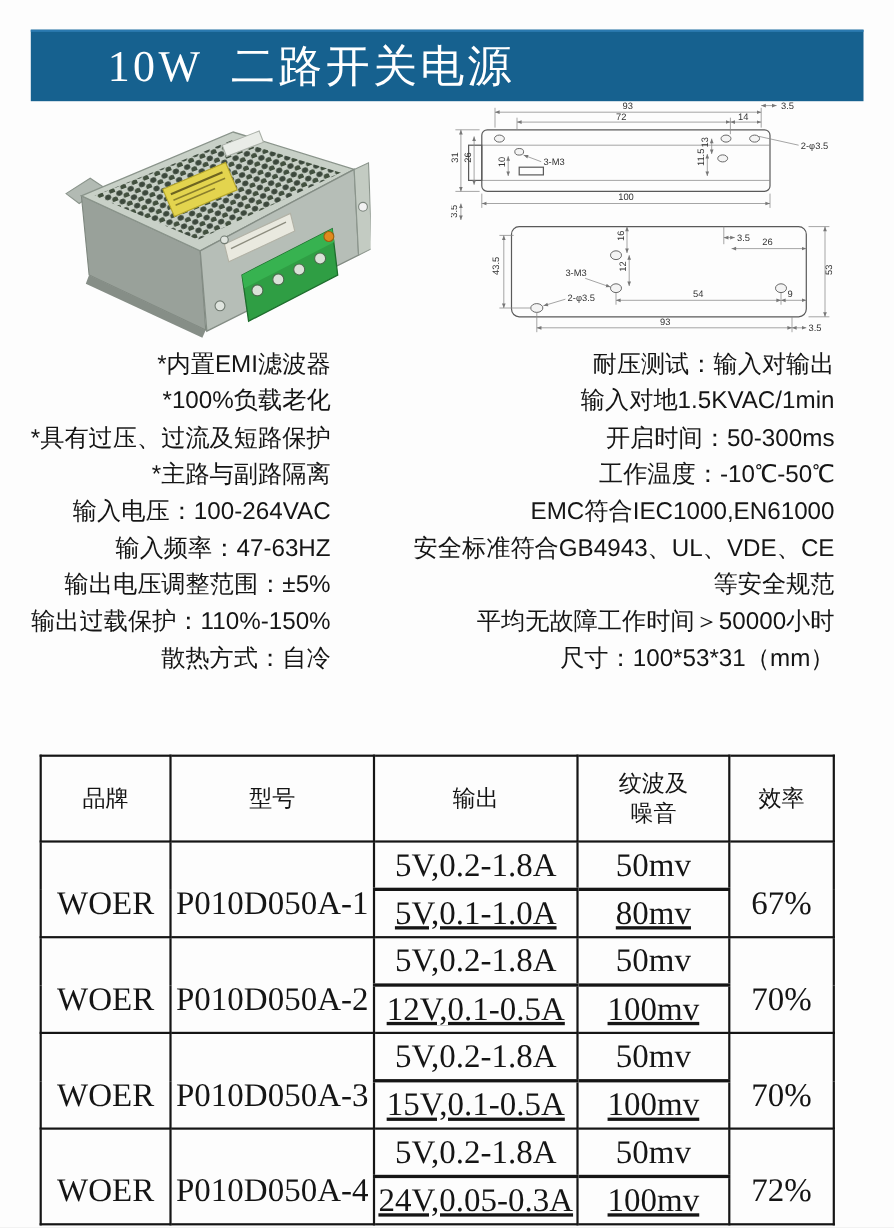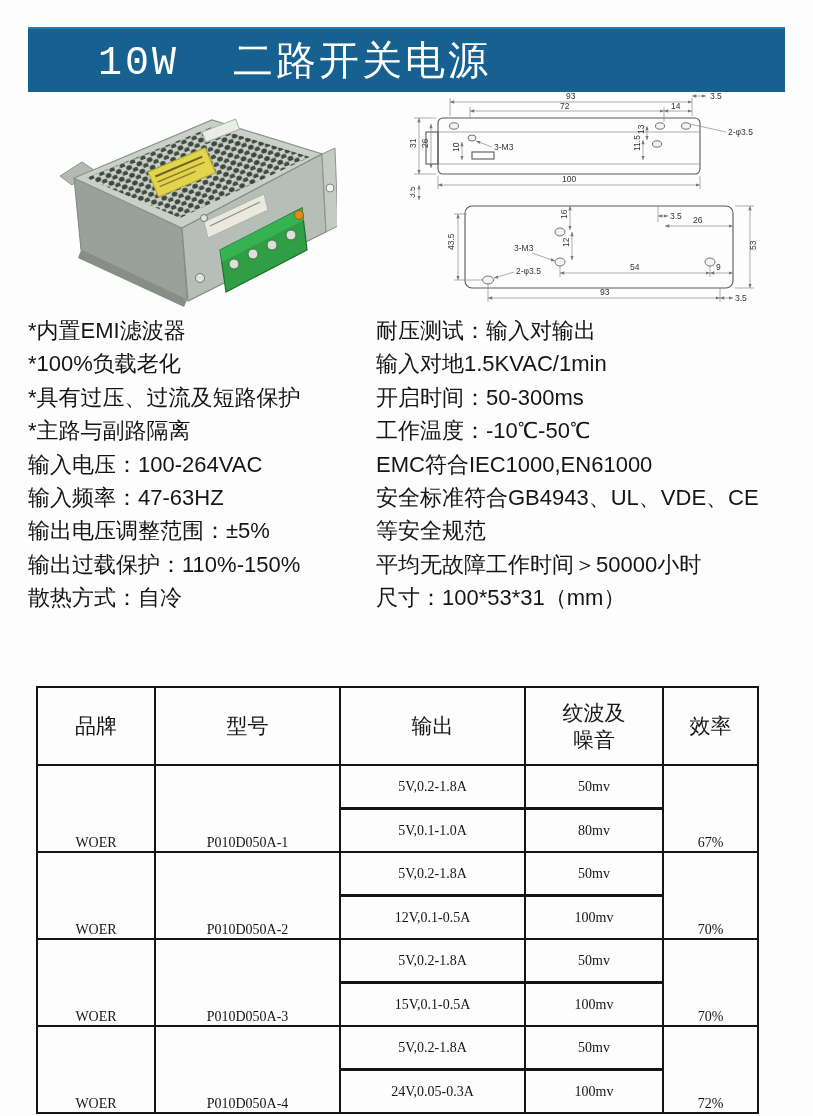--- a/index.html
+++ b/index.html
@@ -1,42 +1,42 @@
 <!DOCTYPE html>
 <html><head>
 <meta charset="utf-8">
 <style>
   html,body{margin:0;padding:0;background:#e9e9e9;}
   #page{position:relative;width:813px;height:1116px;background:#fdfdfd;overflow:hidden;
         font-family:"Liberation Sans",sans-serif;color:#111;}
   
   #titlebar{position:absolute;left:28px;top:27px;width:757px;height:63px;
             background:#16618f;border-top:2px solid #2b7ab0;display:flex;align-items:center;}
-  #titlebar .t{font-family:Liberation Mono, monospace;font-size:40px;color:#fff;
+  #titlebar .t{font-family:Liberation Serif, serif;font-size:40px;color:#fff;
                letter-spacing:3px;padding-left:70px;white-space:pre;}
   
   #photo{position:absolute;left:52px;top:98px;width:285px;height:212px;}
   #dimdraw{position:absolute;left:410px;top:88px;width:398px;height:218px;}
   .dimtext{font-size:8.5px;fill:#333;font-family:"Liberation Sans",sans-serif;}
   .outl{fill:none;stroke:#5a5a5a;stroke-width:1.1;}
   .dln{stroke:#8a8a8a;stroke-width:0.7;fill:none;}
   .hole{fill:#f4f4f4;stroke:#666;stroke-width:0.9;}
   
-  .speccol{position:absolute;top:314px;font-size:22px;line-height:33.4px;color:#151515;white-space:nowrap;}
+  .speccol{position:absolute;top:314px;font-size:22px;line-height:33.4px;color:#151515;white-space:nowrap;text-align:right;}
   #spec-left{left:28px;}
   #spec-right{left:376px;}
   
   #spectable{position:absolute;left:36px;top:686px;border-collapse:collapse;
              table-layout:fixed;width:721px;}
   #spectable td,#spectable th{border:2px solid #151515;padding:0;text-align:center;
              font-weight:normal;color:#151515;overflow:hidden;}
   #spectable th{font-size:21px;height:76px;font-family:"Liberation Sans",sans-serif;}
-  #spectable td{font-family:"Liberation Serif",serif;font-size:14px;height:41px;}
-  #spectable td.merged{vertical-align:bottom;font-family:Liberation Serif, serif;}
-  #spectable tr.subrow2 td.thick{border-top-width:3px;}
+  #spectable td{font-family:"Liberation Serif",serif;font-size:30px;height:41px;}
+  #spectable td.merged{vertical-align:bottom;padding-bottom:12px;font-family:Liberation Serif, serif;}
+  #spectable tr.subrow2 td.thick{border-top-width:3px;text-decoration:underline;}
   .wraphdr{display:inline-block;width:70px;line-height:27px;}
   .c-brand{width:118px}.c-model{width:185px}.c-output{width:185px}.c-ripple{width:138px}.c-eff{width:95px}
 </style>
 </head>
 <body>
 
 <div id="page">
 
   <div id="titlebar">
     <span class="t">10W  二路开关电源</span>

